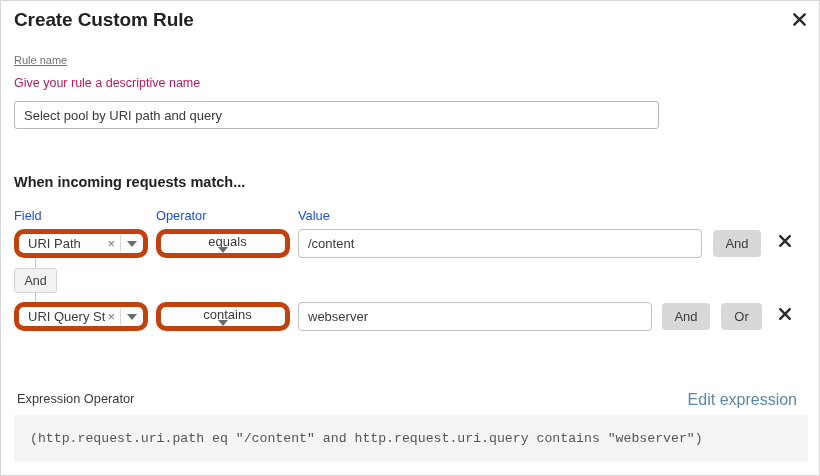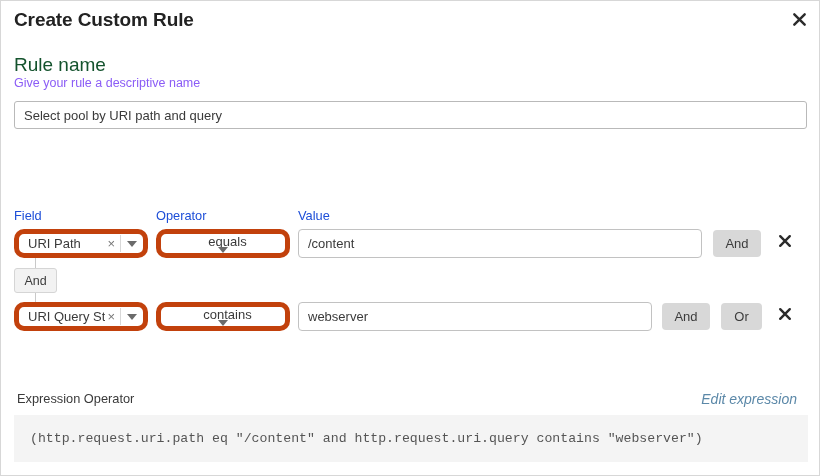--- a/index.html
+++ b/index.html
@@ -42,33 +42,34 @@
     display: flex;
     align-items: center;
     justify-content: center;
     cursor: pointer;
   }
   .close-x svg { display: block; }
 
   
   .field-label {
     position: absolute;
-    font-size: 19px;
-    color: #14532d;
+    font-size: 11px;
+    color: #737373;
+    text-decoration: underline;
   }
   .field-hint {
     position: absolute;
     font-size: 12.5px;
-    color: #8b5cf6;
+    color: #be185d;
   }
   .rule-name-input {
     position: absolute;
     left: 13px;
     top: 100px;
-    width: 793px;
+    width: 645px;
     height: 28px;
     box-sizing: border-box;
     border: 1px solid #b9b9b9;
     border-radius: 3px;
     background: #ffffff;
     font-family: "Liberation Sans", sans-serif;
     font-size: 13px;
     color: #3a3a3a;
     padding: 0 9px;
     outline: none;
@@ -238,25 +239,24 @@
     position: absolute;
     left: 16px;
     top: 390px;
     font-size: 12.8px;
     color: #3a3a3a;
   }
   .edit-expression {
     position: absolute;
     right: 22px;
     top: 390px;
-    font-size: 14px;
+    font-size: 16px;
     color: #5b88a8;
     text-decoration: none;
     cursor: pointer;
-    font-style: italic;
   }
   .preview-box {
     position: absolute;
     left: 13px;
     top: 414px;
     width: 794px;
     height: 47px;
     box-sizing: border-box;
     background: #f4f4f4;
     display: flex;
@@ -280,20 +280,21 @@
   <div class="close-x">
     <svg width="15" height="15" viewBox="0 0 15 15" aria-hidden="true">
       <path d="M2.3 2.3 L12.7 12.7 M12.7 2.3 L2.3 12.7" stroke="#2b2b2b" stroke-width="2.4" stroke-linecap="round"></path>
     </svg>
   </div>
 
   <div class="field-label" style="left:13px; top:53px;">Rule name</div>
   <div class="field-hint" style="left:13px; top:75px;">Give your rule a descriptive name</div>
   <input class="rule-name-input" type="text" value="Select pool by URI path and query" style="">
 
+  <div class="section-heading">When incoming requests match...</div>
 
   <div class="col-head field">Field</div>
   <div class="col-head operator">Operator</div>
   <div class="col-head value">Value</div>
 
   <div class="cond-row row1">
     <div class="select-ctl ctl-field">
       <span class="sel-text">URI Path</span>
       <span class="sel-clear">×</span>
       <span class="sel-divider"></span>

